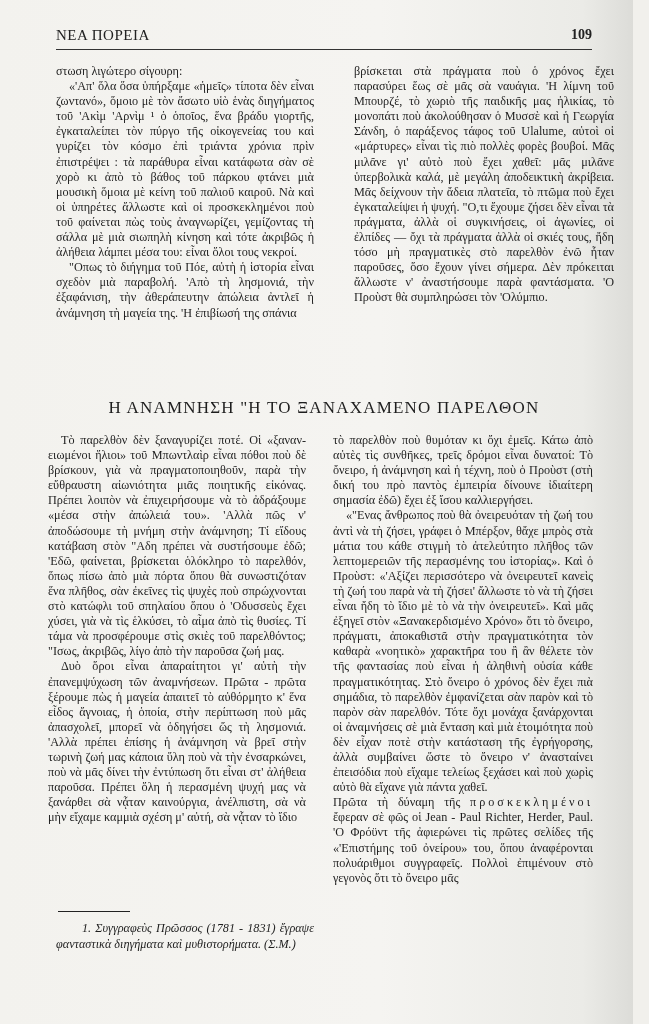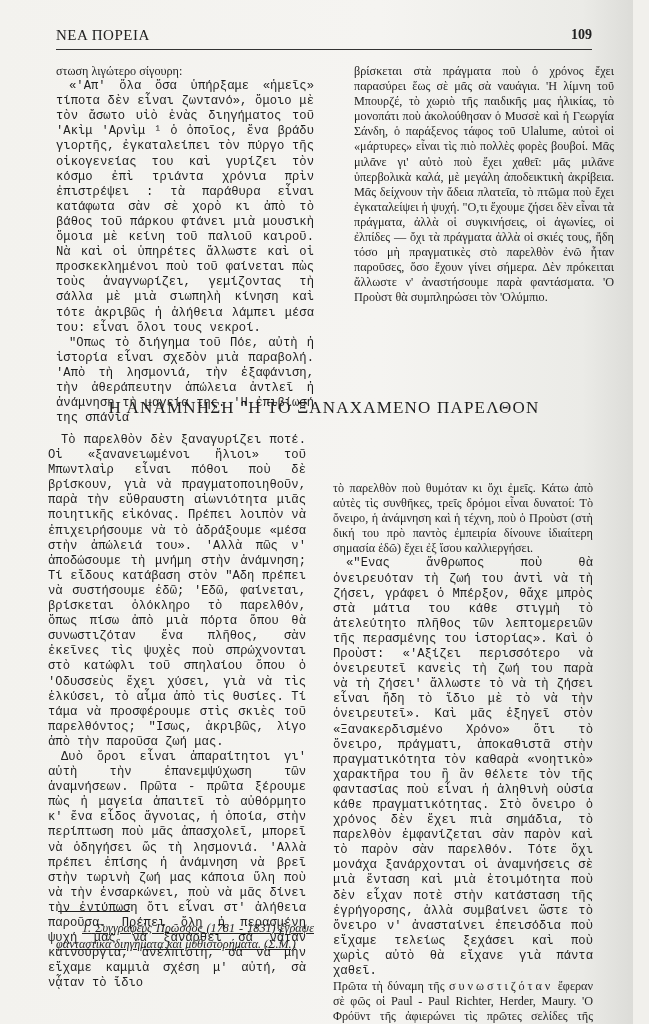--- a/index.html
+++ b/index.html
@@ -29,39 +29,39 @@
     position: absolute; left: 56px; top: 49px; width: 536px; height: 0;
     border-top: 1.5px solid #333;
   }
   .col {
     position: absolute;
     font-family: "Liberation Serif", serif;
     font-size: 12.2px; line-height: 15.1px;
     text-align: justify; color: #1e1e1e;
   }
   .col p { margin: 0; }
-  .col p.indent { text-indent: 13px; font-family: Liberation Mono, monospace; }
+  .col p.indent { text-indent: 13px; }
   .col-left-top { left: 56px; top: 64px; width: 258px; }
   .col-right-top { left: 333px; top: 64px; width: 260px; margin-left: 21px; }
   .section-heading {
     position: absolute; left: 56px; top: 398px; width: 536px; text-align: center;
     font-family: "Liberation Serif", serif; font-size: 17px; letter-spacing: 1.2px; color: #1e1e1e;
   }
   .col-left-bottom { left: 48px; top: 433px; width: 258px; }
-  .col-right-bottom { left: 333px; top: 433px; width: 260px; margin-top: 48px; }
+  .col-right-bottom { left: 333px; top: 433px; width: 260px; }
   .footnote-rule {
     position: absolute; left: 58px; top: 911px; width: 72px; height: 0;
     border-top: 1.3px solid #222;
   }
   .footnote {
     position: absolute; left: 56px; top: 920px; width: 258px;
     font-family: "Liberation Serif", serif; font-style: italic;
     font-size: 12.2px; line-height: 16px; text-align: justify; color: #1e1e1e;
   }
-  .footnote p { margin: 0; text-indent: 26px; text-decoration: underline; }
+  .footnote p { margin: 0; text-indent: 26px; }
   .spaced { letter-spacing: 3px; }
 </style>
 </head>
 <body>
 
 <div class="page">
 
   <div class="header">
     <span class="journal-title">ΝΕΑ ΠΟΡΕΙΑ</span>
     <span class="page-number">109</span>
@@ -81,21 +81,21 @@
   <div class="section-heading">Η ΑΝΑΜΝΗΣΗ "Η ΤΟ ΞΑΝΑΧΑΜΕΝΟ ΠΑΡΕΛΘΟΝ</div>
 
   <div class="col col-left-bottom">
     <p class="indent">Τὸ παρελθὸν δὲν ξαναγυρίζει ποτέ. Οἱ «ξαναν­ειωμένοι ἥλιοι» τοῦ Μπωντλαὶρ εἶναι πόθοι ποὺ δὲ βρίσκουν, γιὰ νὰ πραγματοποιηθοῦν, παρὰ τὴν εὔθραυστη αἰωνιότητα μιᾶς ποιητικῆς εἰκόνας. Πρέπει λοιπὸν νὰ ἐπιχειρήσουμε νὰ τὸ ἀδράξουμε «μέσα στὴν ἀπώλειά του». 'Αλλὰ πῶς ν' ἀποδώσουμε τὴ μνήμη στὴν ἀνάμνηση; Τί εἴδους κατάβαση στὸν "Αδη πρέπει νὰ συστήσουμε ἐδῶ; 'Εδῶ, φαίνεται, βρίσκεται ὁλόκληρο τὸ παρελθόν, ὅπως πίσω ἀπὸ μιὰ πόρτα ὅπου θὰ συνωστιζόταν ἕνα πλῆθος, σὰν ἐκεῖνες τὶς ψυχὲς ποὺ σπρώχνονται στὸ κατώφλι τοῦ σπηλαίου ὅπου ὁ 'Οδυσσεὺς ἔχει χύσει, γιὰ νὰ τὶς ἑλκύσει, τὸ αἷμα ἀπὸ τὶς θυσίες. Τί τάμα νὰ προσφέρουμε στὶς σκιὲς τοῦ παρελθόντος; "Ισως, ἀκριβῶς, λίγο ἀπὸ τὴν παροῦσα ζωή μας.</p>
     <p class="indent">Δυὸ ὅροι εἶναι ἀπαραίτητοι γι' αὐτὴ τὴν ἐπανεμψύχωση τῶν ἀναμνήσεων. Πρῶτα - πρῶτα ξέρουμε πὼς ἡ μαγεία ἀπαιτεῖ τὸ αὐθόρμητο κ' ἕνα εἶδος ἄγνοιας, ἡ ὁποία, στὴν περίπτωση ποὺ μᾶς ἀπασχολεῖ, μπορεῖ νὰ ὁδηγήσει ὥς τὴ λησμονιά. 'Αλλὰ πρέπει ἐπίσης ἡ ἀνάμνηση νὰ βρεῖ στὴν τωρινὴ ζωή μας κάποια ὕλη ποὺ νὰ τὴν ἐνσαρκώνει, ποὺ νὰ μᾶς δίνει τὴν ἐντύπωση ὅτι εἶναι στ' ἀλήθεια παροῦσα. Πρέπει ὅλη ἡ περασμένη ψυχή μας νὰ ξανάρθει σὰ νᾆταν καινούργια, ἀνέλπιστη, σὰ νὰ μὴν εἴχαμε καμμιὰ σχέση μ' αὐτή, σὰ νᾆταν τὸ ἴδιο</p>
   </div>
 
   <div class="col col-right-bottom">
     <p>τὸ παρελθὸν ποὺ θυμόταν κι ὄχι ἐμεῖς. Κάτω ἀπὸ αὐτὲς τὶς συνθῆκες, τρεῖς δρόμοι εἶναι δυνατοί: Τὸ ὄνειρο, ἡ ἀνάμνηση καὶ ἡ τέχνη, ποὺ ὁ Προὺστ (στὴ δική του πρὸ παντὸς ἐμπειρία δίνουνε ἰδιαίτερη σημασία ἐδῶ) ἔχει ἐξ ἴσου καλλιεργήσει.</p>
     <p class="indent">«"Ενας ἄνθρωπος ποὺ θὰ ὀνειρευόταν τὴ ζωή του ἀντὶ νὰ τὴ ζήσει, γράφει ὁ Μπέρξον, θἄχε μπρὸς στὰ μάτια του κάθε στιγμὴ τὸ ἀτελεύτητο πλῆθος τῶν λεπτομερειῶν τῆς περασμένης του ἱστορίας». Καὶ ὁ Προὺστ: «'Αξίζει περισσότερο νὰ ὀνειρευτεῖ κανεὶς τὴ ζωή του παρὰ νὰ τὴ ζήσει' ἄλλωστε τὸ νὰ τὴ ζήσει εἶναι ἤδη τὸ ἴδιο μὲ τὸ νὰ τὴν ὀνειρευτεῖ». Καὶ μᾶς ἐξηγεῖ στὸν «Ξανακερδισμένο Χρόνο» ὅτι τὸ ὄνειρο, πράγματι, ἀποκαθιστᾶ στὴν πραγματικότητα τὸν καθαρὰ «νοητικὸ» χαρακτῆρα του ἢ ἂν θέλετε τὸν τῆς φαντασίας ποὺ εἶναι ἡ ἀληθινὴ οὐσία κάθε πραγματικότητας. Στὸ ὄνειρο ὁ χρόνος δὲν ἔχει πιὰ σημάδια, τὸ παρελθὸν ἐμφανίζεται σὰν παρὸν καὶ τὸ παρὸν σὰν παρελθόν. Τότε ὄχι μονάχα ξανάρχονται οἱ ἀναμνήσεις σὲ μιὰ ἔνταση καὶ μιὰ ἑτοιμότητα ποὺ δὲν εἶχαν ποτὲ στὴν κατάσταση τῆς ἐγρήγορσης, ἀλλὰ συμβαίνει ὥστε τὸ ὄνειρο ν' ἀνασταίνει ἐπεισόδια ποὺ εἴχαμε τελείως ξεχάσει καὶ ποὺ χωρὶς αὐτὸ θὰ εἴχανε γιὰ πάντα χαθεῖ.</p>
-    <p><span>Πρῶτα τὴ δύναμη τῆς </span><span class="spaced">συνωστιζόταν</span><span> ἔφεραν σὲ φῶς οἱ Paul - Paul Richter, Herder, Maury. 'Ο Φρόϋντ τῆς ἀφιερώνει τὶς πρῶτες σελίδες τῆς «'Επιστήμης τοῦ ὀνείρου» του, ὅπου ἀναφέρονται πολυάριθμοι συγγραφεῖς. Πολλοὶ ἐπιμένουν στὸ γεγονὸς ὅτι τὸ ὄνειρο μᾶς</span></p>
+    <p><span>Πρῶτα τὴ δύναμη τῆς </span><span class="spaced">προσκεκλημένοι</span><span> ἔφεραν σὲ φῶς οἱ Jean - Paul Richter, Herder, Paul. 'Ο Φρόϋντ τῆς ἀφιερώνει τὶς πρῶτες σελίδες τῆς «'Επιστήμης τοῦ ὀνείρου» του, ὅπου ἀναφέρονται πολυάριθμοι συγγραφεῖς. Πολλοὶ ἐπιμένουν στὸ γεγονὸς ὅτι τὸ ὄνειρο μᾶς</span></p>
   </div>
 
   <div class="footnote-rule"></div>
   <div class="footnote">
     <p><span>1.</span> <span>Συγγραφεὺς Πρῶσσος (1781 - 1831) ἔγραψε φανταστικὰ διηγήματα καὶ μυθιστορήματα. (Σ.Μ.)</span></p>
   </div>
 
 </div>
 
 </body></html>

